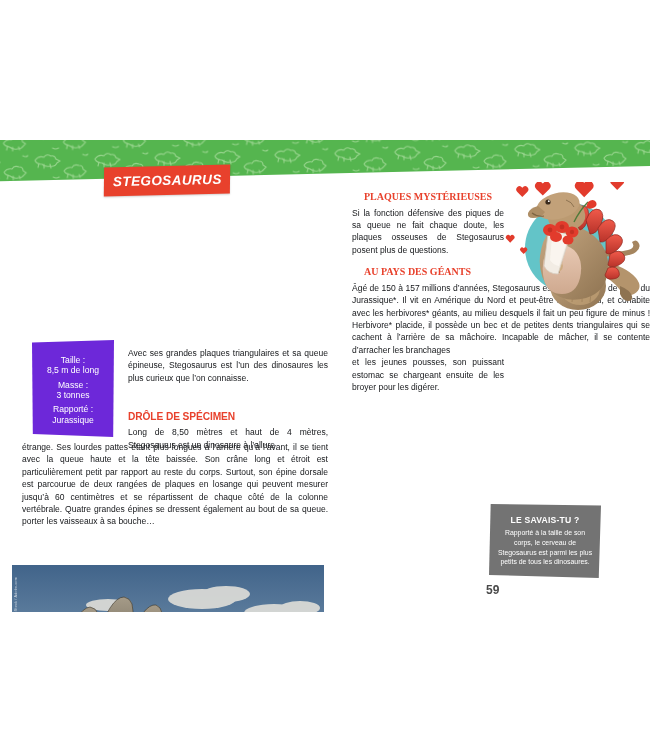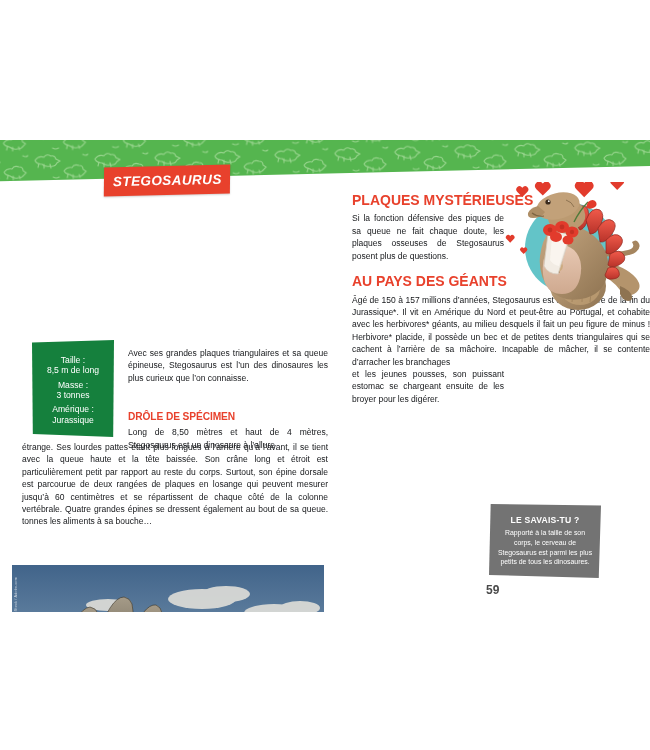--- a/index.html
+++ b/index.html
@@ -79,21 +79,21 @@
     left: 0; top: 0;
     width: 332px; height: 472px;
   }
 
   .info-box {
     position: absolute;
     left: 32px;
     top: 200px;
     width: 82px;
     height: 97px;
-    background: #15803d;
+    background: #6d28d9;
     clip-path: polygon(0% 2.5%, 100% 0%, 99% 100%, 1% 97%);
     display: flex;
     flex-direction: column;
     align-items: center;
     justify-content: center;
     text-align: center;
     padding-top: 3px;
   }
   .info-row { margin: 2.0px 0; }
   .info-row .lbl,
@@ -186,23 +186,24 @@
   .rtext {
     font-size: 8.5px;
     line-height: 1.46;
     color: #15171a;
     text-align: justify;
   }
   .rtext .narrow { width: 152px; }
   .h-red-r {
     color: #e8412c;
     font-weight: bold;
-    font-size: 14px;
-    margin: 0 0 2px 0;
+    font-size: 10px;
+    margin: 0 0 2px 12px;
     display: block;
+    font-family: Liberation Serif, serif;
   }
 
   .cartoon {
     position: absolute;
     left: 492px;
     top: 182px;
     width: 158px;
     height: 142px;
     z-index: 5;
     pointer-events: none;
@@ -276,35 +277,35 @@
     <div class="info-box">
       <div class="info-row">
         <span class="lbl">Taille :</span>
         <span class="val">8,5 m de long</span>
       </div>
       <div class="info-row">
         <span class="lbl">Masse :</span>
         <span class="val">3 tonnes</span>
       </div>
       <div class="info-row">
-        <span class="lbl">Amérique :</span>
+        <span class="lbl">Rapporté :</span>
         <span class="val">Jurassique</span>
       </div>
     </div>
 
     <div class="ltext-a">Avec ses grandes plaques triangulaires et sa queue épineuse, Stegosaurus est l’un des dinosaures les plus curieux que l’on connaisse.</div>
 
     <div class="ltext-b">
       <span class="h-red">DRÔLE DE SPÉCIMEN</span>
       <span>Long de 8,50 mètres et haut de 4 mètres, Stegosaurus est un dinosaure à l’allure</span>
     </div>
 
     <div class="ltext-c">
       <span>étrange. Ses lourdes pattes étant plus longues à l’arrière qu’à l’avant, il se tient avec la queue haute et la tête baissée. Son crâne long et étroit est particulièrement petit par rapport au reste du corps. Surtout, son épine dorsale est parcourue de deux rangées de plaques en losange qui peuvent mesurer jusqu’à 60 centimètres et se répartissent de chaque côté de la colonne vertébrale. Quatre grandes épines se dressent également au bout de sa queue.</span>
-      <span class="last">tonnes les aliments à sa bouche…</span>
+      <span class="last">porter les vaisseaux à sa bouche…</span>
     </div>
 
     <div class="photo">
       <svg width="312" height="186" viewBox="0 0 312 186">
         <defs>
           <linearGradient id="sky" x1="0" y1="0" x2="0" y2="1">
             <stop offset="0%" stop-color="#41648a"></stop>
             <stop offset="45%" stop-color="#6d8ba8"></stop>
             <stop offset="100%" stop-color="#b6bdb9"></stop>
           </linearGradient>

